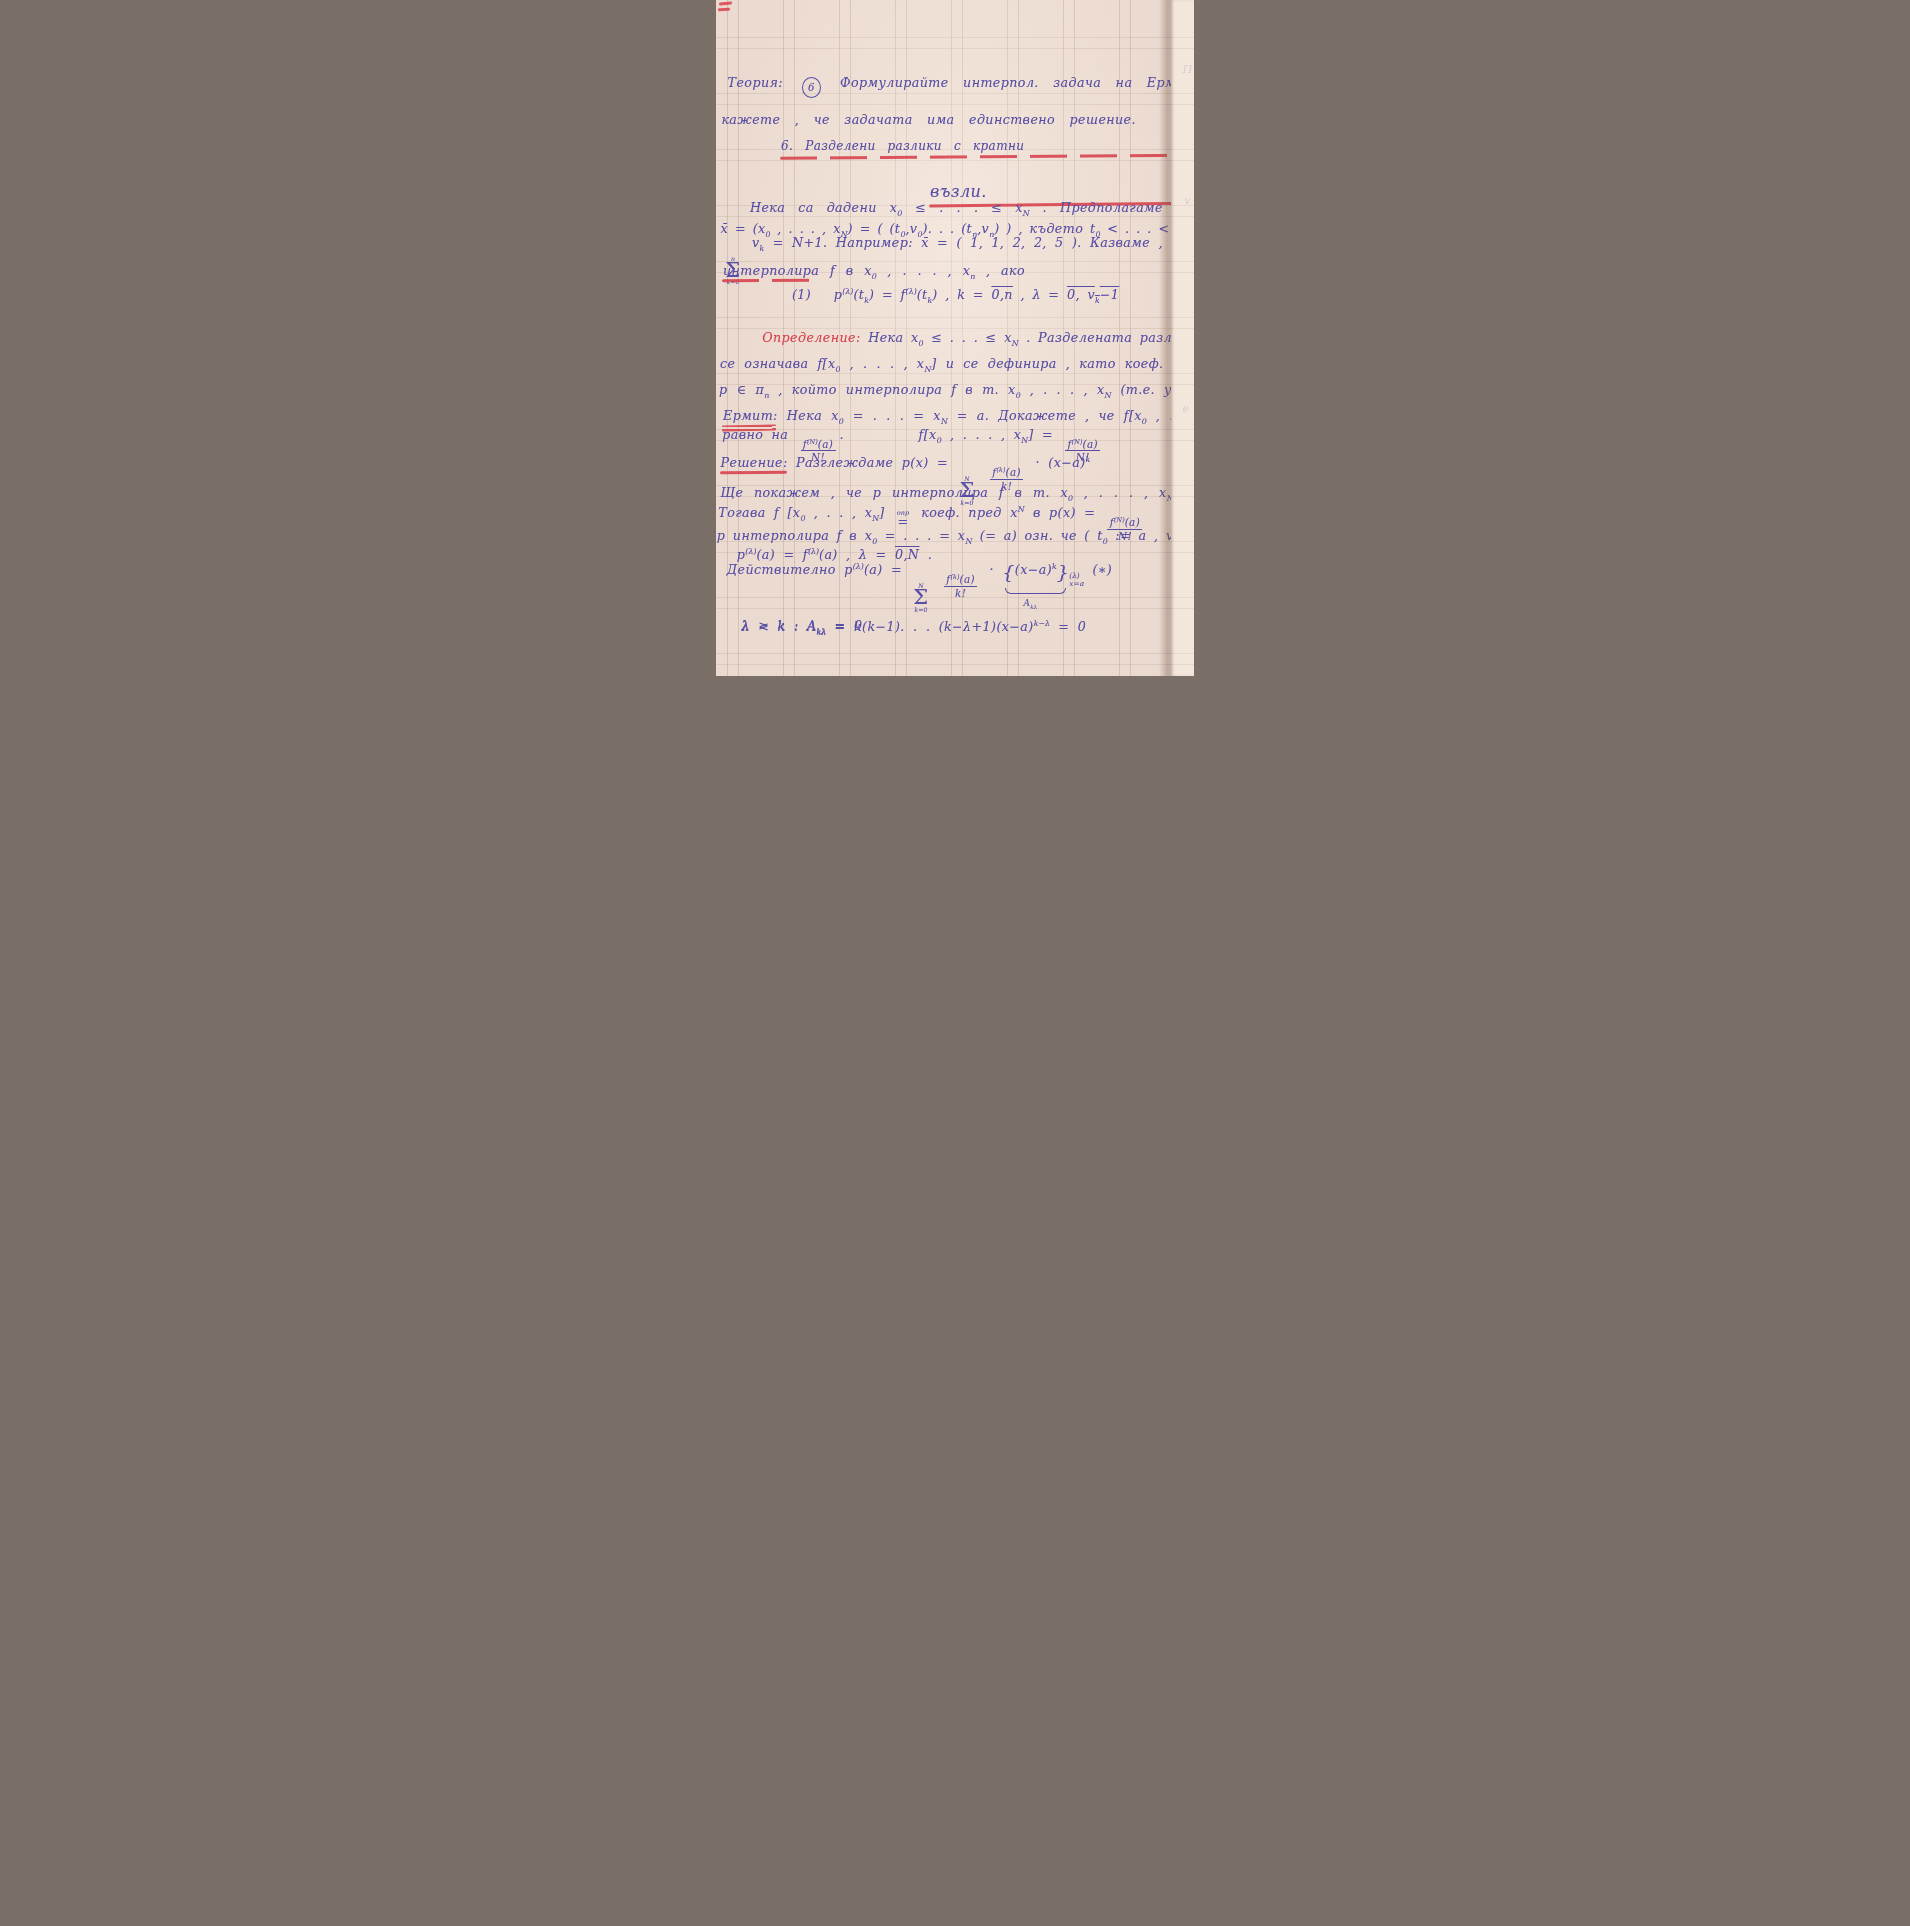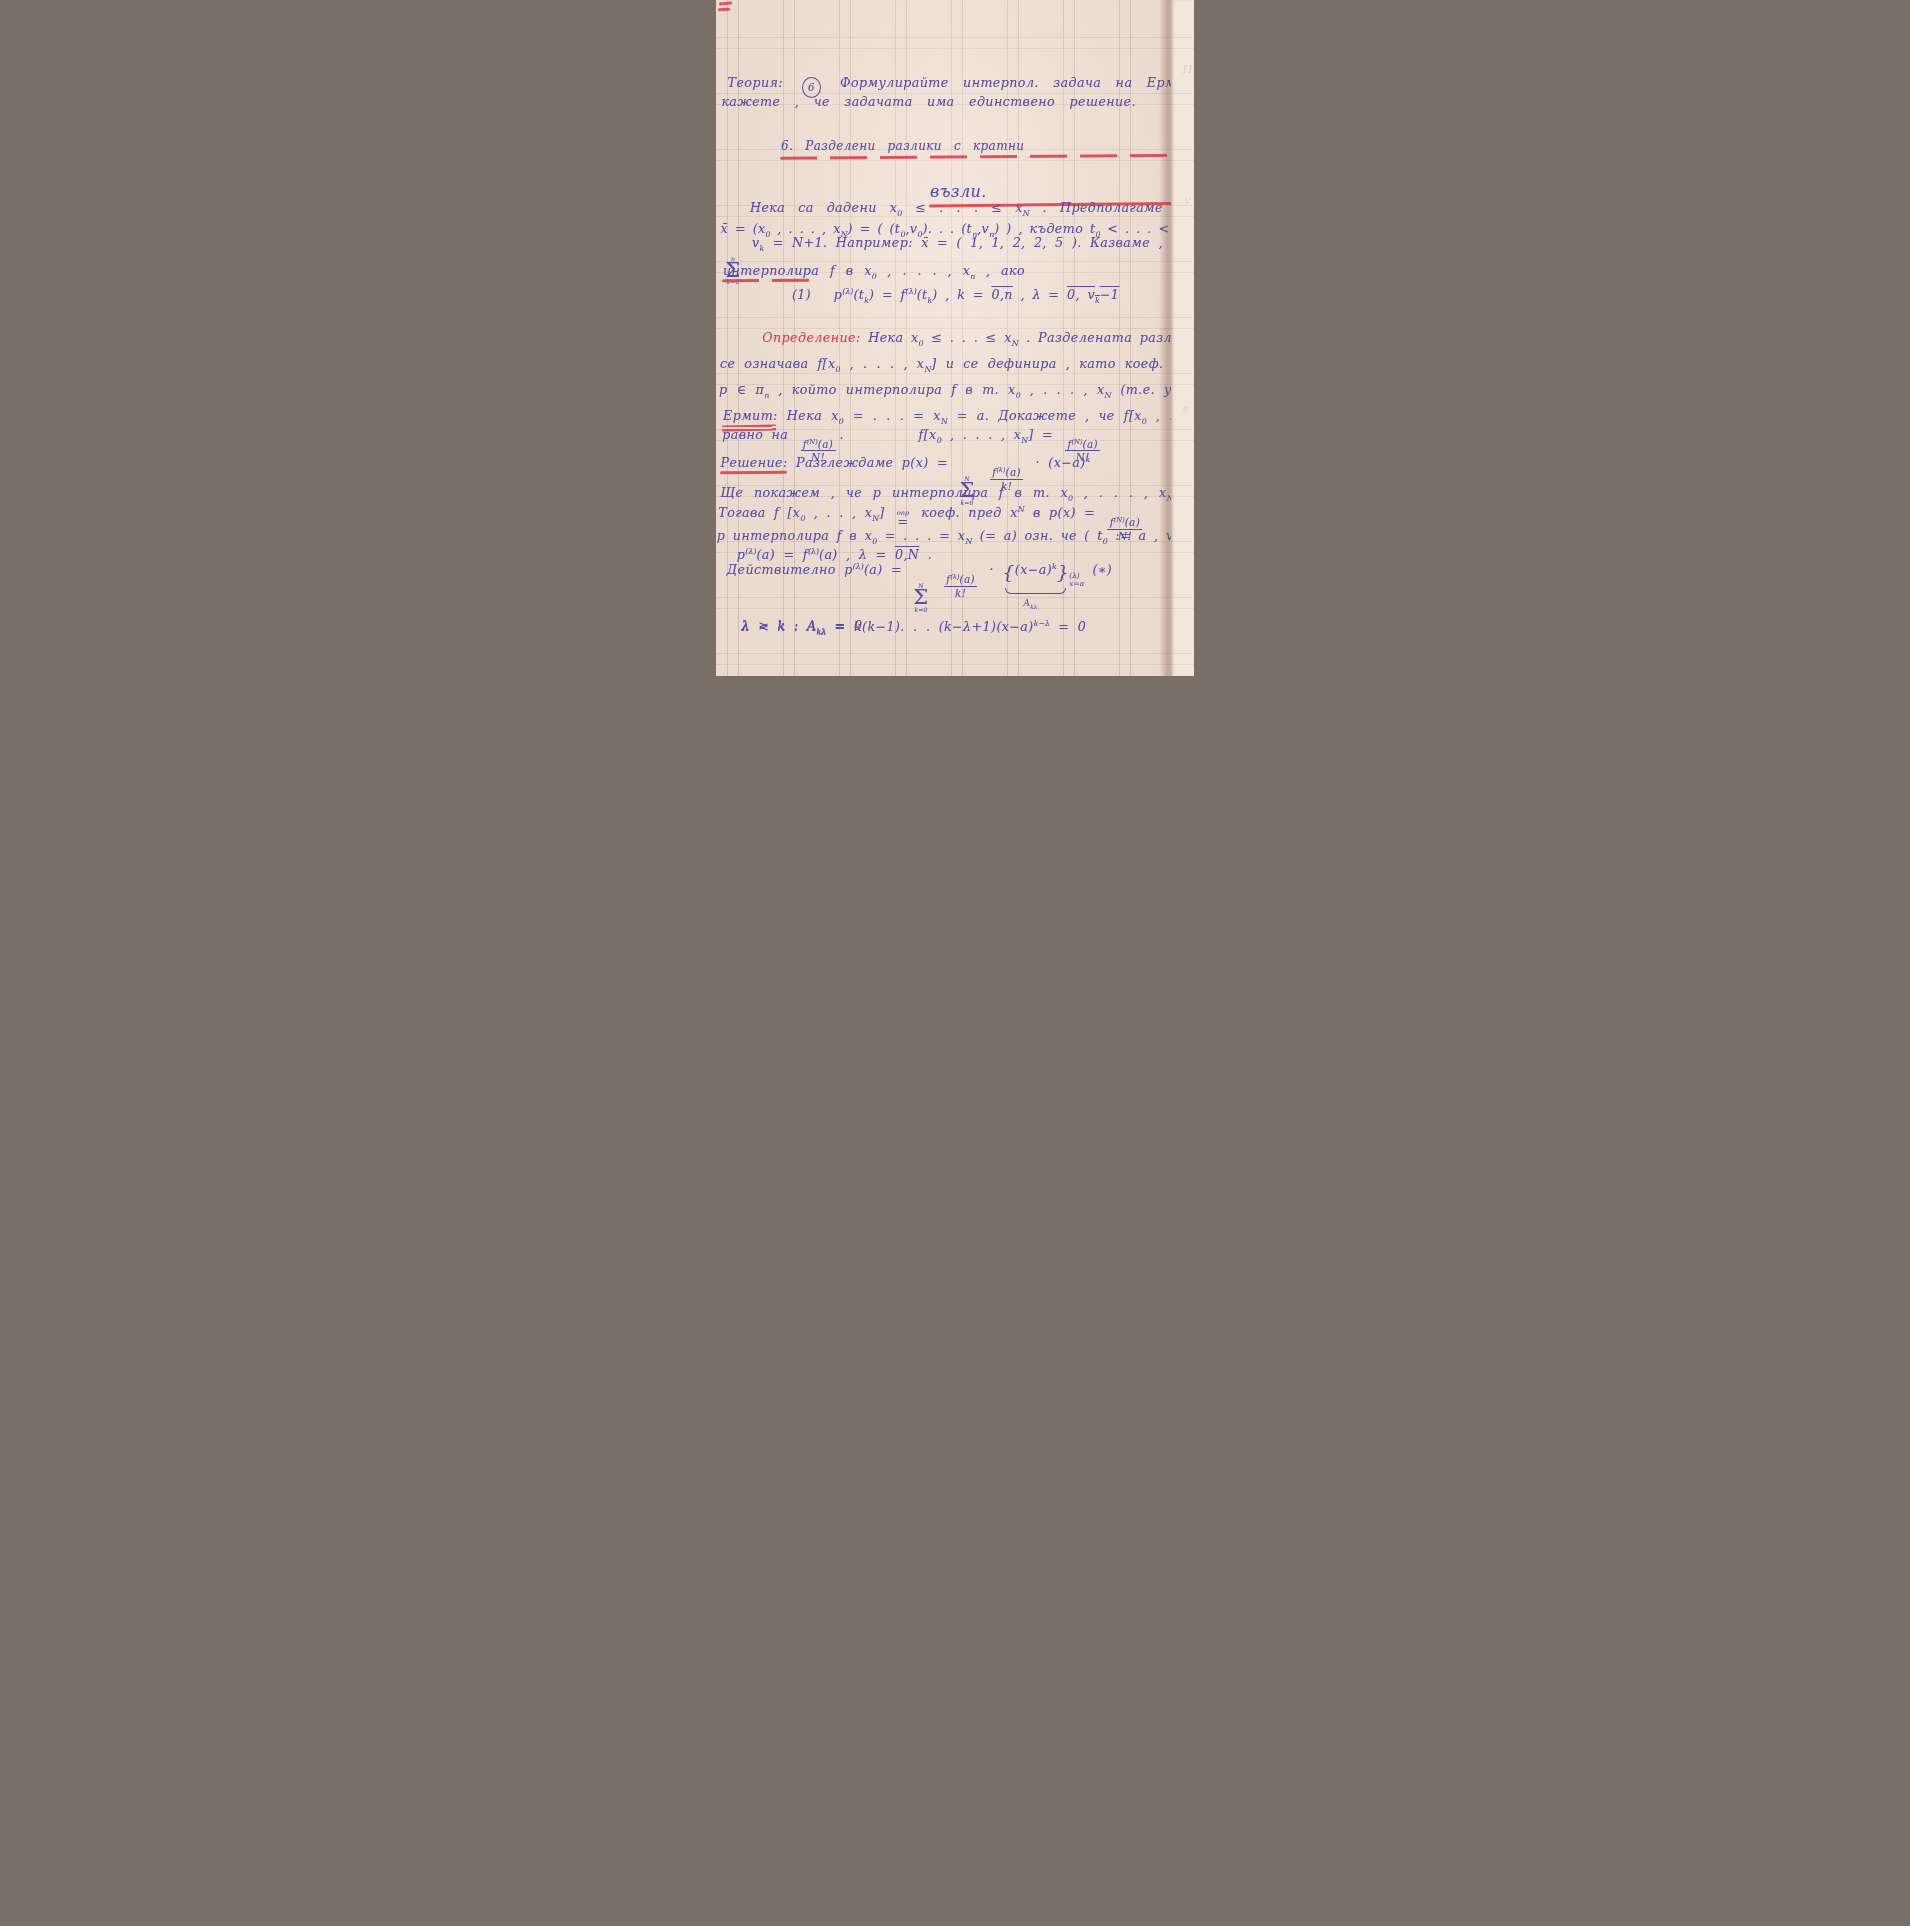--- a/index.html
+++ b/index.html
@@ -87,21 +87,21 @@
 <div class="sheet">
 
   <div class="cmark" style="left:3.1px;top:2.3px;width:13px;height:2.7px;transform:rotate(-6deg);"></div>
   <div class="cmark" style="left:2.3px;top:7.7px;width:11.6px;height:2.7px;transform:rotate(-4deg);"></div>
 
   <div class="line" style="top:76px;left:11.6px;word-spacing:10px;">
     <span>Теория:</span>
     <span class="circnum">6</span>
     <span>Формулирайте  интерпол.  задача  на  Ермит.  До-</span>
   </div>
-  <div class="line" style="top:95px;left:5.4px;word-spacing:10px;">
+  <div class="line" style="top:113px;left:5.4px;word-spacing:10px;">
     <span>кажете , че  задачата  има  единствено  решение.</span>
   </div>
 
   <div class="line ul-dash" style="top:140px;left:65px;font-size:12px;word-spacing:7.7px;">
     <span>6. Разделени  разлики  с  кратни</span>
   </div>
   <div class="line ul-solid" style="top:169px;left:214px;font-size:16px;">
     <span>възли.</span>
   </div>
 

